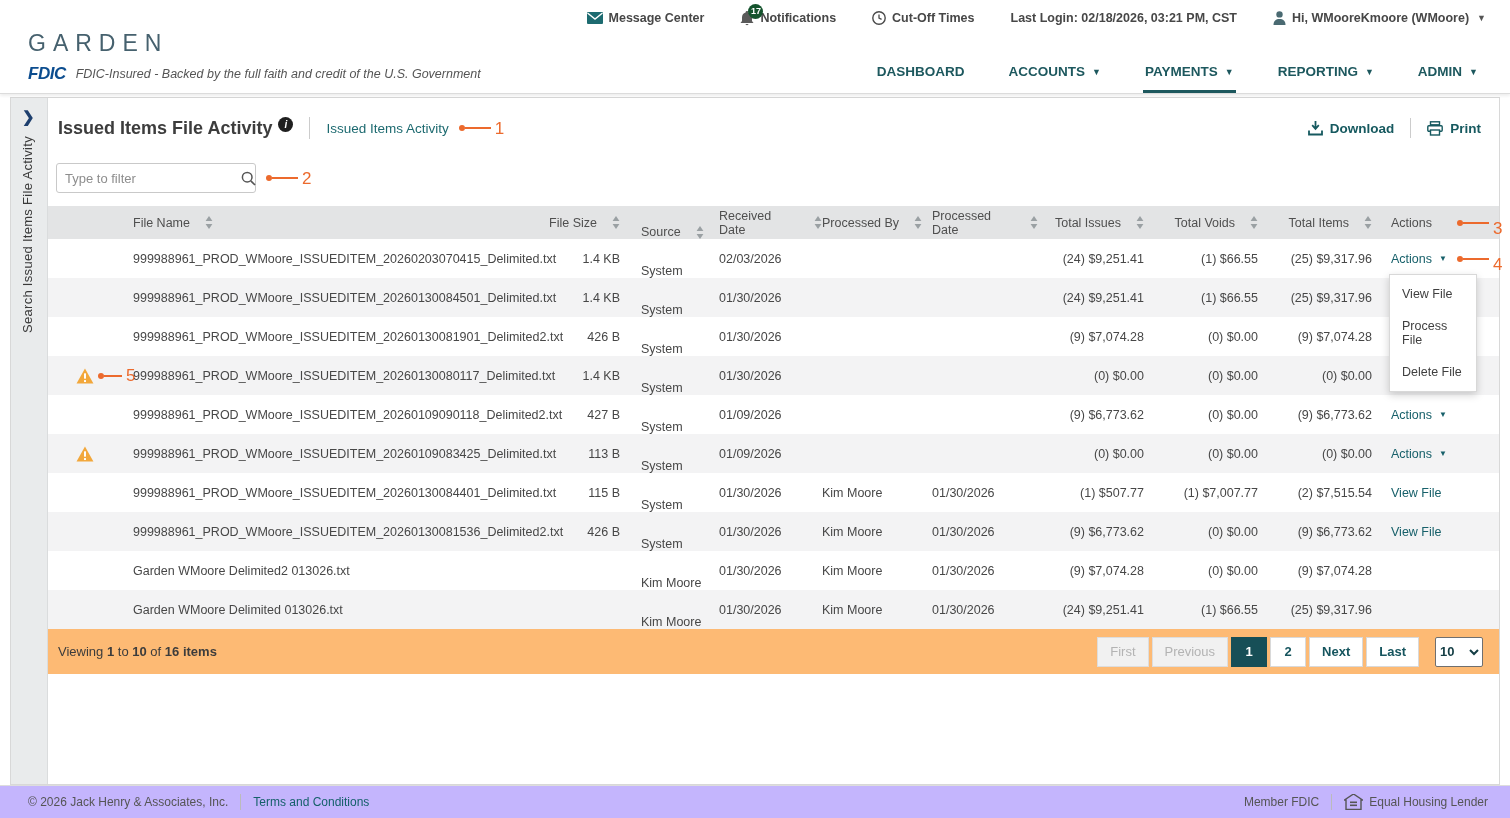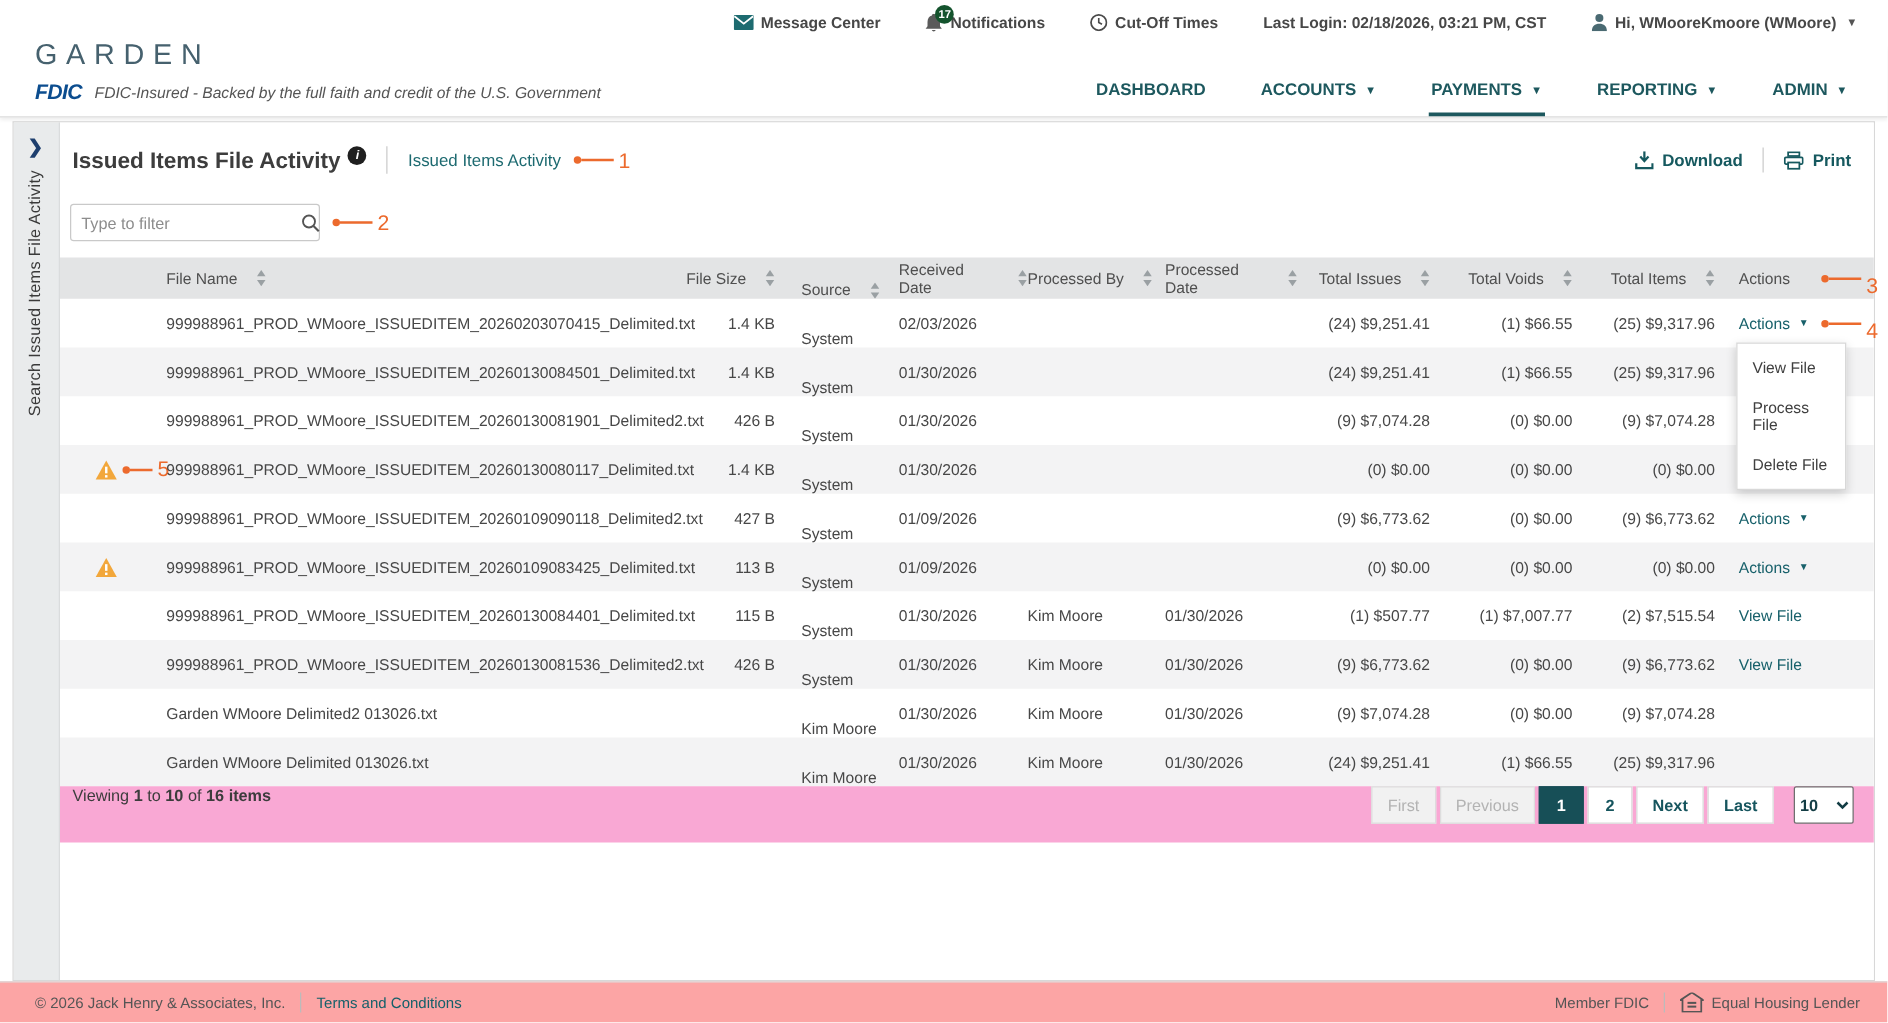--- a/index.html
+++ b/index.html
@@ -79,34 +79,34 @@
   .c-actions { padding-left:19px; }
   .c-warn { padding-left:28px; }
   .tlink { color:#17606a; cursor:pointer; display:flex; align-items:center; gap:5px; text-decoration:none; font-size:12.5px;}
   .tlink .caret { color:#17606a; font-size:8px; }
   .sort-icon { flex:none; }
   
   .dropdown { position:absolute; top:176px; right:22px; width:88px; background:#fff;
     border:1px solid #d8d8d8; box-shadow:0 3px 8px rgba(0,0,0,.18); z-index:20; padding:3px 0; }
   .dropdown .item { padding:9px 12px; font-size:12.5px; color:#3f3f3f; cursor:pointer; }
   
-  .pg-bar { height:45px; background:#f9a8d4; display:flex; align-items:flex-start;
+  .pg-bar { height:45px; background:#fdba74; display:flex; align-items:center;
     padding:0 16px 0 10px; }
   .pg-summary { font-size:13px; color:#3c3c3c; }
   .pg-summary b { font-weight:700; }
   .pg-btns { display:flex; gap:3px; align-items:center;padding-left:12px; }
   .pg-btn { height:30px; min-width:36px; padding:0 12px; border:1px solid #d9d9d9; background:#fff;
     font-size:13px; font-weight:700; color:#16555e; display:flex; align-items:center;
     justify-content:center; cursor:pointer; font-family:"Liberation Sans",sans-serif;}
   .pg-btn.disabled { color:#b3b3b3; font-weight:400; background:#f1f1f1; border-color:#ddd; }
   .pg-btn.page-active { background:#174f57; border-color:#174f57; color:#fff; }
   .pg-select { margin-left:16px; width:48px; height:30px; border:1px solid #6f6f6f; border-radius:2px;
     font-size:13px; font-weight:700; color:#133d44; background:#fff; font-family:"Liberation Sans",sans-serif;}
   
-  .footer { position:absolute; bottom:0; left:0; right:0; height:33px; background:#fca5a5;
+  .footer { position:absolute; bottom:0; left:0; right:0; height:33px; background:#c4b5fd;
     border-top:1px solid #ddd; display:flex; align-items:center; padding:0 22px 0 28px;
     font-size:12px; color:#555; }
   .footer .fdiv { width:1px; height:16px; background:#bbb; margin:0 12px; }
   .footer-link { color:#15606a; cursor:pointer; }
   .f-right { margin-left:auto; display:flex; align-items:center; }
   .eh-icon { margin:0 6px 0 0; display:flex; }
   svg { flex:none; }
 </style>
 </head>
 <body>

